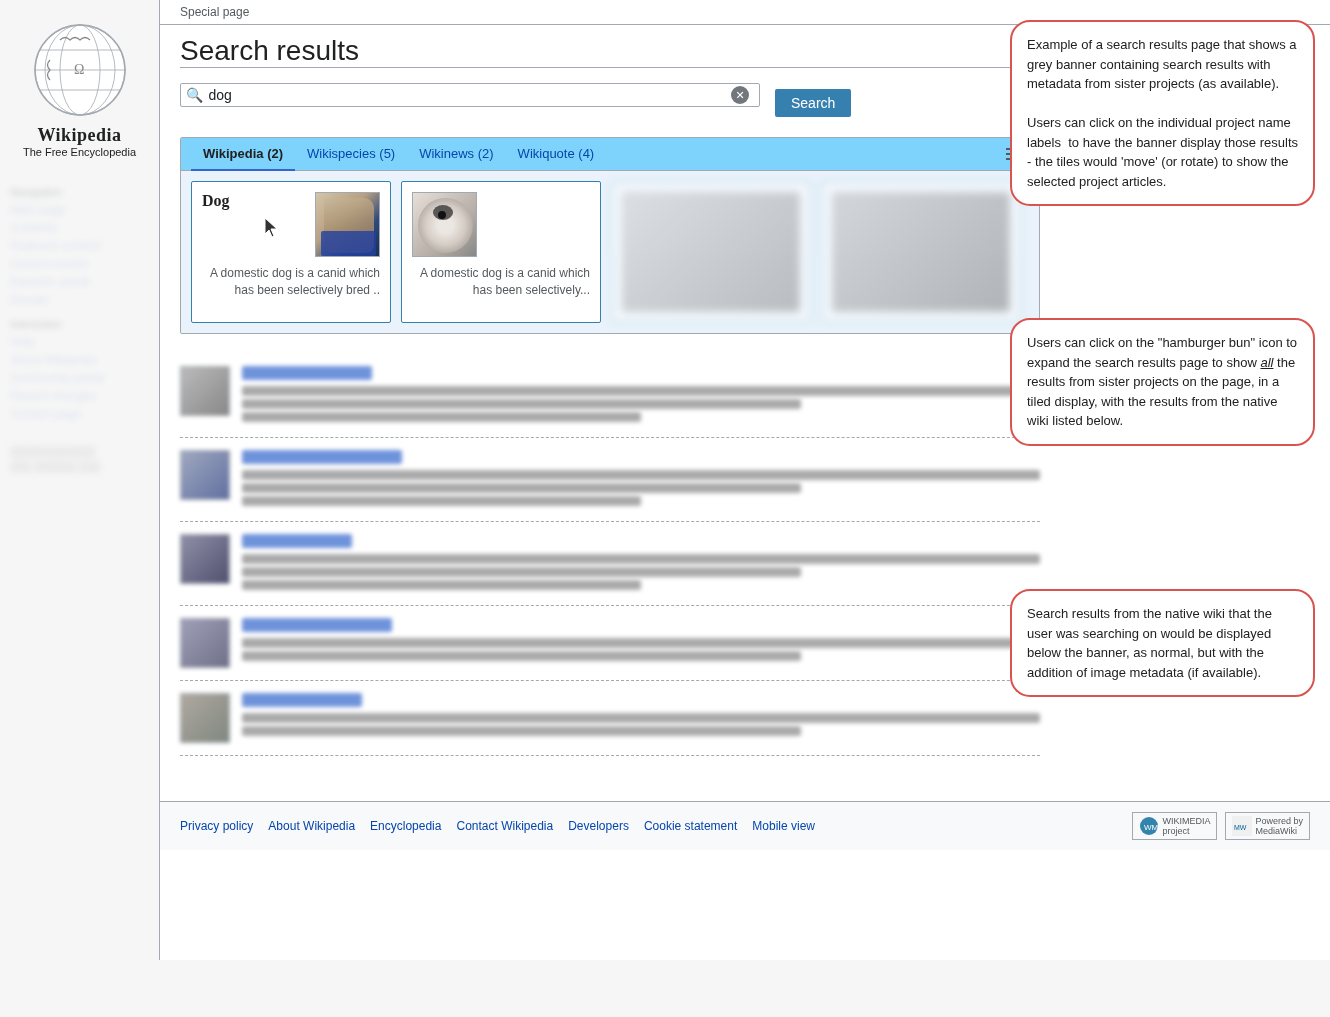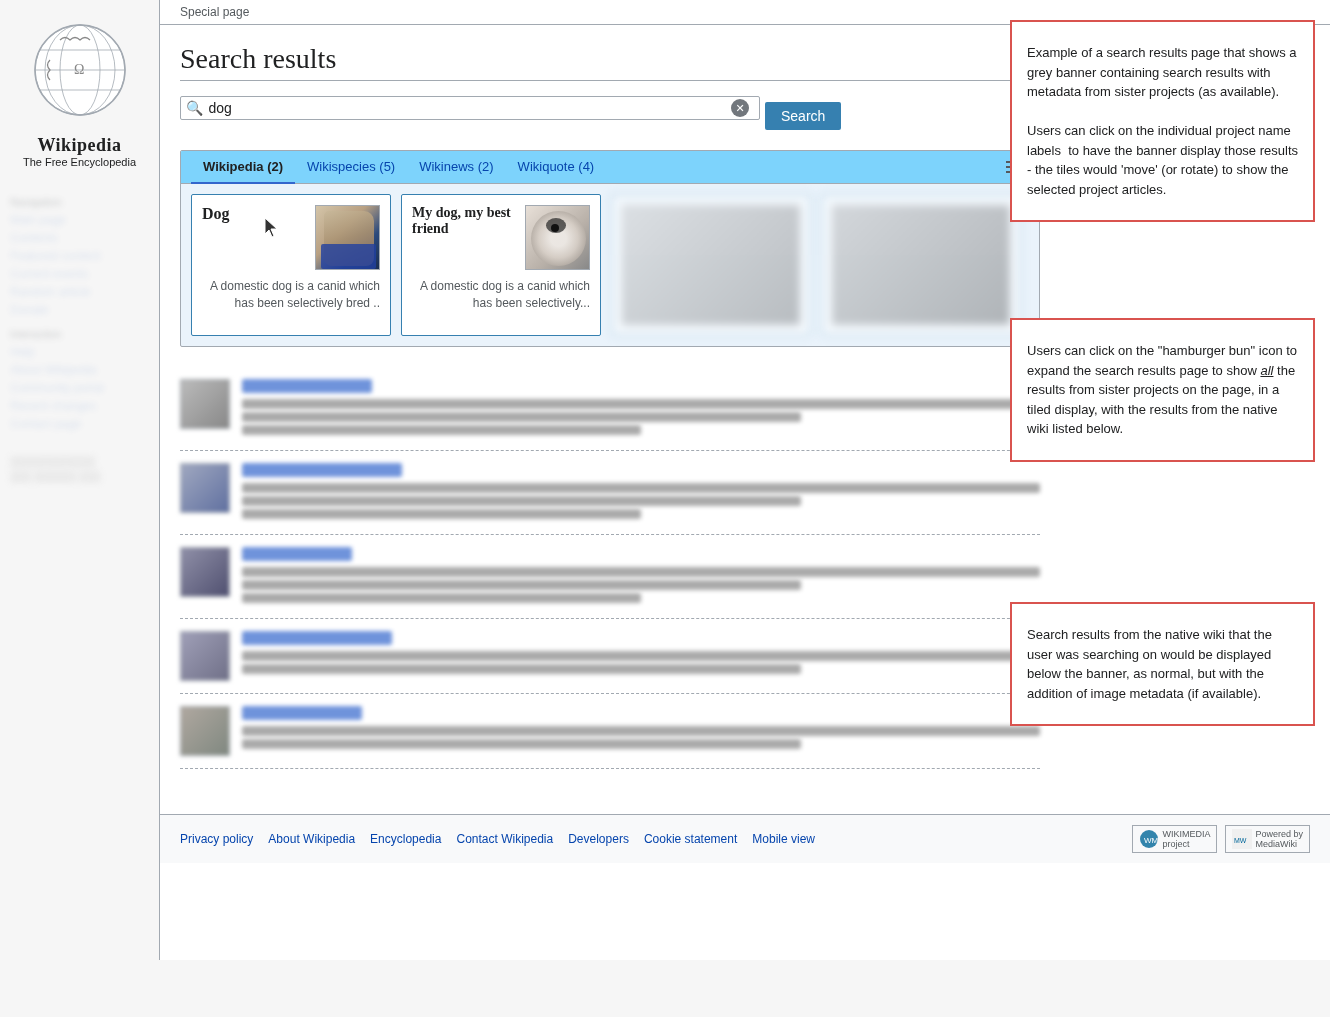--- a/index.html
+++ b/index.html
@@ -28,21 +28,21 @@
     .wiki-globe {
       width: 100px;
       height: 100px;
     }
     .sidebar-title {
       font-family: 'Linux Libertine', Georgia, serif;
       font-size: 18px;
       font-weight: bold;
       letter-spacing: 0.5px;
       color: #202122;
-      margin-top: 15px;
+      margin-top: 5px;
       text-align: center;
     }
     .sidebar-subtitle {
       font-size: 11px;
       color: #202122;
       font-family: sans-serif;
     }
     .sidebar-nav {
       width: 100%;
       padding: 10px 0;
@@ -70,28 +70,26 @@
       color: #54595d;
       font-family: sans-serif;
       padding: 5px 20px;
       border-bottom: 1px solid #a2a9b1;
     }
     .content-area {
       padding: 10px 20px 20px;
       max-width: 900px;
     }
     .page-title {
-      font-family: Liberation Serif, serif;
+      font-family: Liberation Sans, sans-serif;
       font-size: 28px;
       font-weight: normal;
       color: #202122;
       border-bottom: 1px solid #a2a9b1;
-      padding-bottom: 5px;
       margin-bottom: 15px;
-      margin-top: 8px;
     }
     .search-bar {
       display: flex;
       align-items: center;
       border: 1px solid #a2a9b1;
       border-radius: 2px;
       padding: 2px 5px;
       width: 580px;
       margin-bottom: 15px;
       background: #fff;
@@ -125,21 +123,21 @@
     }
     .search-button {
       background: #3680b0;
       color: #fff;
       border: none;
       padding: 6px 16px;
       font-size: 14px;
       font-family: sans-serif;
       cursor: pointer;
       border-radius: 2px;
-      margin-left: 5px;
+      margin-left: 15px;
     }
     .results-banner {
       border: 1px solid #a2a9b1;
       border-radius: 2px;
       background: #eaf3fb;
       margin-bottom: 15px;
       overflow: hidden;
     }
     .banner-tabs {
       display: flex;
@@ -293,22 +291,22 @@
       display: flex;
       align-items: center;
       gap: 3px;
     }
 
     
     .annotation-box {
       position: absolute;
       background: #fff;
       border: 2px solid #d9534f;
-      border-radius: 0;
-      padding: 21px 15px;
+      border-radius: 20px;
+      padding: 13px 15px;
       font-family: sans-serif;
       font-size: 13px;
       line-height: 1.5;
       color: #202122;
       max-width: 300px;
       z-index: 100;
     }
     .annotation-box em {
       font-style: italic;
       text-decoration: underline;
@@ -414,23 +412,20 @@
 
                   <div style="position:absolute; top:5px; left:8px; width:50px; height:55px; background:linear-gradient(160deg, #c8b89a 0%, #a89070 50%, #8a7060 100%); border-radius:5px 10px 8px 8px; opacity:0.9;"></div>
                   <div style="position:absolute; bottom:0; left:5px; width:55px; height:25px; background:#2040a0; border-radius:2px; opacity:0.8;"></div>
                 </div>
               </div>
               <div class="card-desc">A domestic dog is a canid which has been selectively bred ..</div>
             </div>
 
             <div class="result-card">
               <div class="card-top">
-                <div>
-                  <div class="card-title" style="font-size:14px;">My dog, my best friend</div>
-                </div>
 
                 <div class="card-image-placeholder" style="background: linear-gradient(135deg, #e8e0d8 0%, #d0c8c0 30%, #b8b0a8 60%, #888888 100%); position:relative; overflow:hidden;">
                   <div style="position:absolute; top:5px; left:5px; width:55px; height:55px; background:radial-gradient(circle, #f0ece8 20%, #d8d0c8 50%, #a8a098 80%); border-radius:50%; opacity:0.9;"></div>
                   <div style="position:absolute; top:12px; left:20px; width:20px; height:15px; background:#222; border-radius:50%; opacity:0.7;"></div>
                   <div style="position:absolute; top:18px; left:25px; width:8px; height:8px; background:#111; border-radius:50%;"></div>
                 </div>
               </div>
               <div class="card-desc">A domestic dog is a canid which has been selectively...</div>
             </div>
 
@@ -529,21 +524,21 @@
   <div class="annotation-box" style="top: 20px; right: 15px; max-width: 305px;">
     <p>Example of a search results page that shows a grey banner containing search results with metadata from sister projects (as available).</p>
     <br>
     <p>Users can click on the individual project name labels &nbsp;to have the banner display those results - the tiles would 'move' (or rotate) to show the selected project articles.</p>
   </div>
 
   <div class="annotation-box" style="top: 318px; right: 15px; max-width: 305px;">
     <p>Users can click on the "hamburger bun" icon to expand the search results page to show <em>all</em> the results from sister projects on the page, in a tiled display, with the results from the native wiki listed below.</p>
   </div>
 
-  <div class="annotation-box" style="top: 602px; right: 15px; max-width: 305px;">
+  <div class="annotation-box" style="top: 589px; right: 15px; max-width: 305px;">
     <p>Search results from the native wiki that the user was searching on would be displayed below the banner, as normal, but with the addition of image metadata (if available).</p>
   </div>
 
   <div style="position:absolute; top:218px; left:265px; z-index:200; pointer-events:none;">
     <svg width="16" height="20" viewBox="0 0 16 20">
       <path d="M0,0 L0,16 L4,12 L7,19 L9,18 L6,11 L12,11 Z" fill="#333" stroke="#fff" stroke-width="1"></path>
     </svg>
   </div>
 
 </div>

